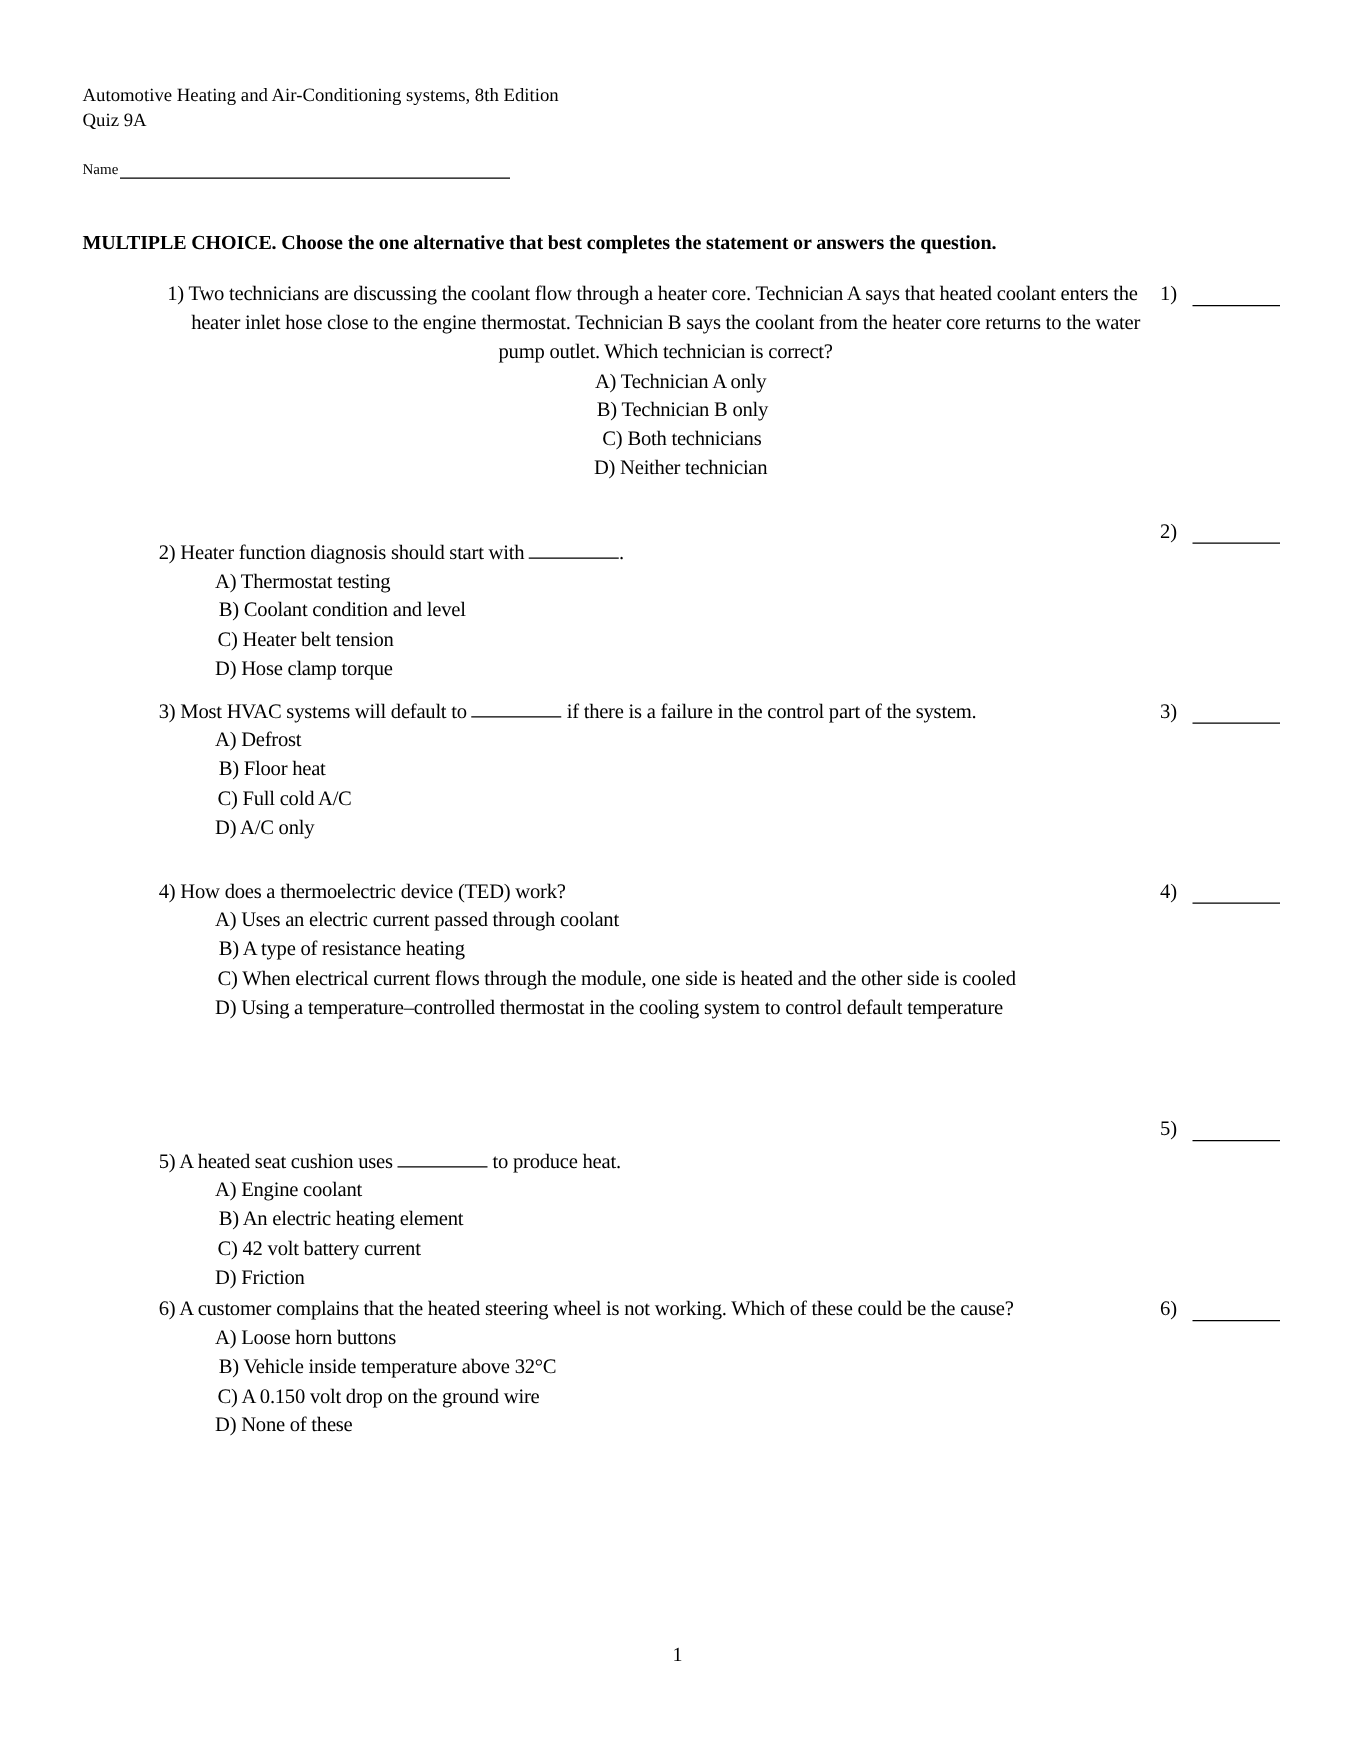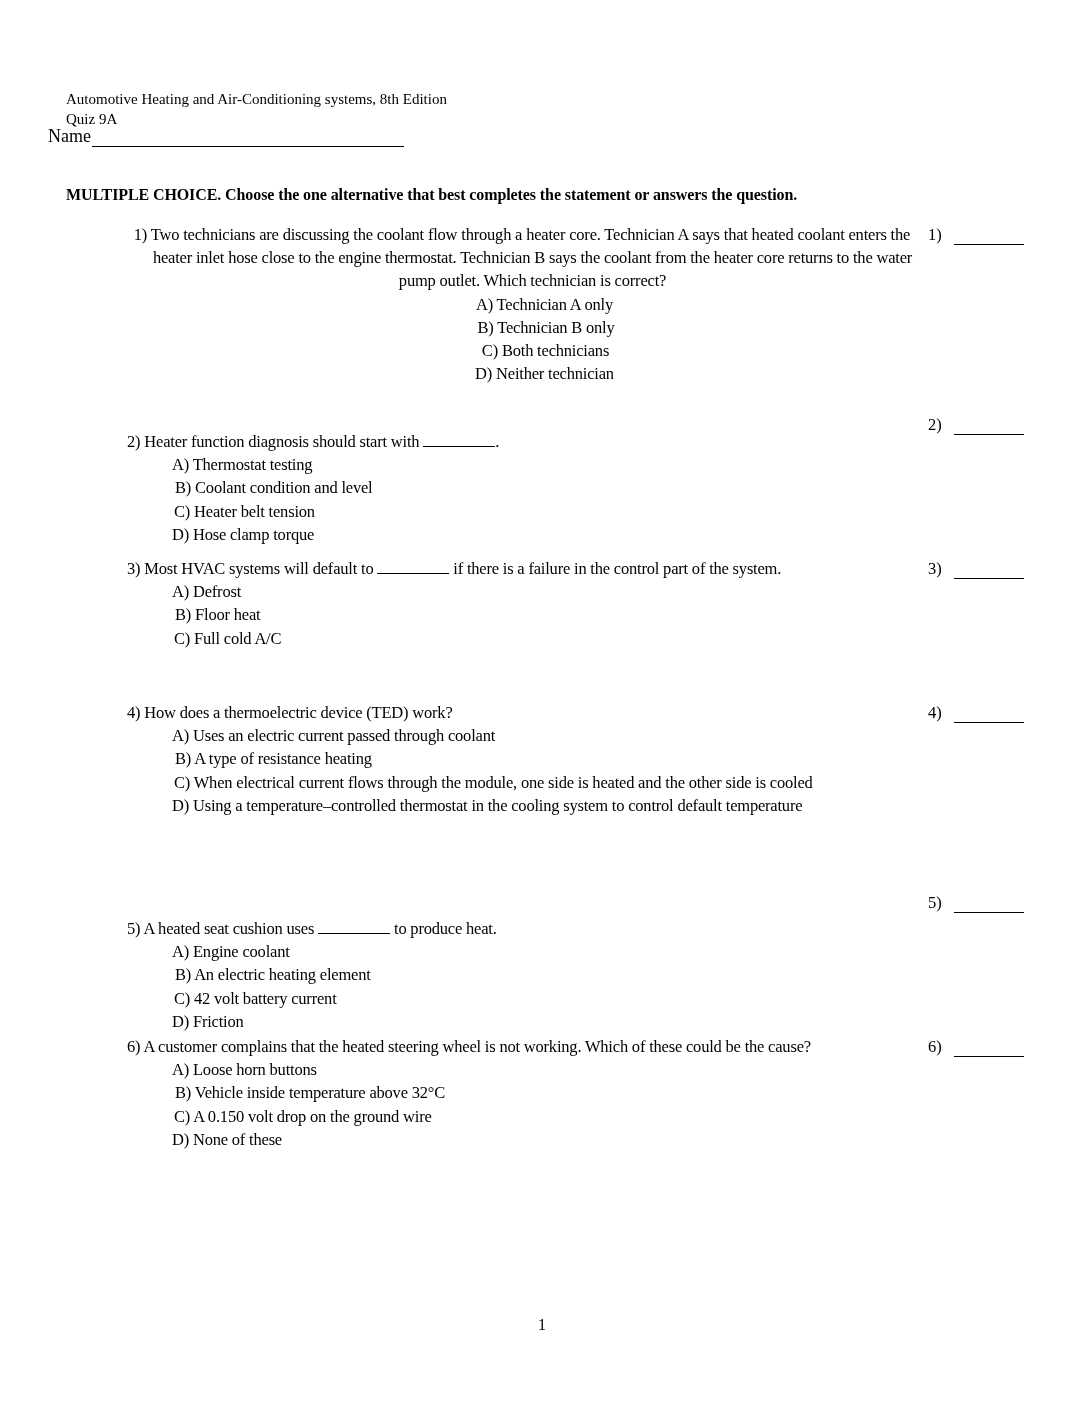--- a/index.html
+++ b/index.html
@@ -14,27 +14,26 @@
       color: #000;
       font-family: "Liberation Serif", "DejaVu Serif", serif;
       overflow: hidden;
     }
     .header {
       position: absolute;
       left: 66px;
       top: 67px;
       font-size: 15px;
       line-height: 20px;
-      margin-top: 22px;
     }
     .name-row {
       position: absolute;
-      left: 48px;
+      left: 66px;
       top: 126px;
-      font-size: 18px;
+      font-size: 12px;
       display: flex;
       align-items: flex-end;
       justify-content: space-between;
     }
     .name-line {
       display: inline-block;
       width: 312px;
       border-bottom: 1px solid #000;
       height: 16px;
       margin-left: 1px;
@@ -151,20 +150,21 @@
   <div class="stem">
     <span>3)</span>
     <span>Most HVAC systems will default to</span>
     <span class="blank"></span>
     <span>if there is a failure in the control part of the system.</span>
   </div>
   <div class="options">
     <div class="option"><span>A)</span> <span>Defrost</span></div>
     <div class="option indent-b"><span>B)</span> <span>Floor heat</span></div>
     <div class="option indent-c"><span>C)</span> <span>Full cold A/C</span></div>
+    <div class="option"><span>D)</span> <span>A/C only</span></div>
   </div>
 </div>
 <div class="answer" style="top:559px;">
   <span>3)</span>
   <span class="answer-line"></span>
 </div>
 
 <div class="question" style="top:701px;">
   <div class="stem">
     <span>4)</span>

